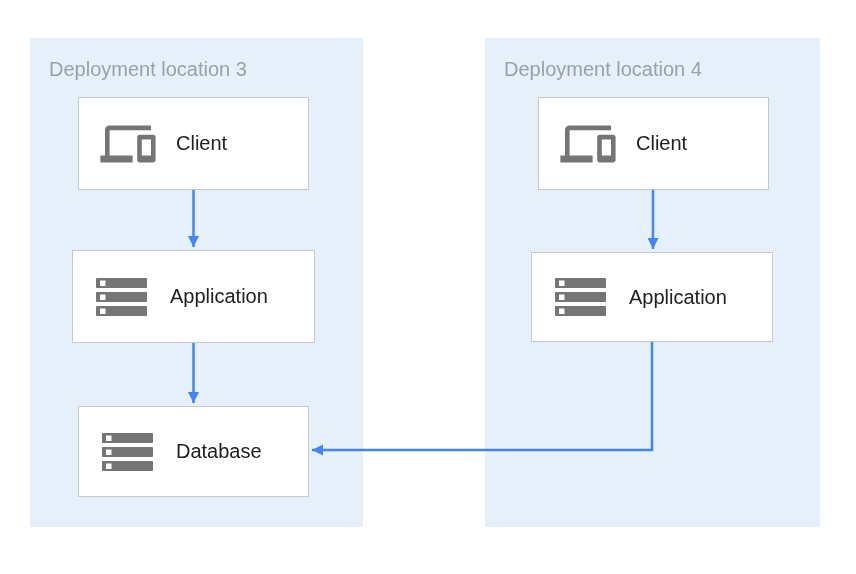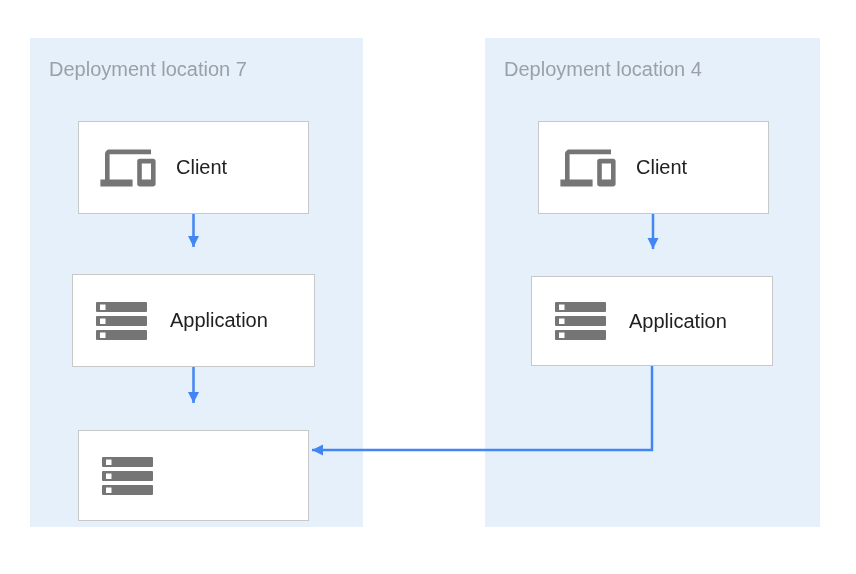--- a/index.html
+++ b/index.html
@@ -32,21 +32,20 @@
     white-space:nowrap;
   }
   .node{
     position:absolute;
     background:var(--node-bg);
     border:1px solid var(--node-border);
     box-sizing:border-box;
     display:flex;
     align-items:center;
     padding-left:20px;
-    margin-top:24px;
   }
   .icon{
     width:57px;
     display:flex;
     align-items:center;
     justify-content:center;
     margin-right:20px;
     color:var(--icon-color);
     flex:0 0 auto;
   }
@@ -66,21 +65,21 @@
     stroke:var(--arrow-color);
     stroke-width:2.5;
   }
 </style>
 </head>
 <body>
 
 <div class="canvas">
 
   <section class="panel" style="left:30px;top:38px;width:333px;height:489px;">
-    <div class="panel-label">Deployment location 7</div>
+    <div class="panel-label">Deployment location 3</div>
   </section>
 
   <section class="panel" style="left:485px;top:38px;width:335px;height:489px;">
     <div class="panel-label">Deployment location 4</div>
   </section>
 
   <svg class="wires" viewBox="0 0 856 574">
     <defs>
       <marker id="ah" viewBox="0 0 10 10" refX="10" refY="5" markerWidth="11" markerHeight="12" markerUnits="userSpaceOnUse" orient="auto">
         <path d="M0 0 L10 5 L0 10 Z" fill="var(--arrow-color)"></path>
@@ -119,20 +118,21 @@
     <span class="icon">
       <svg width="51" height="38" viewBox="0 0 51 38" aria-hidden="true">
         <rect x="0" y="0" width="51" height="10" rx="1" fill="currentColor"></rect>
         <rect x="0" y="14" width="51" height="10" rx="1" fill="currentColor"></rect>
         <rect x="0" y="28" width="51" height="10" rx="1" fill="currentColor"></rect>
         <rect x="4" y="2.5" width="5.5" height="5.5" fill="#ffffff"></rect>
         <rect x="4" y="16.5" width="5.5" height="5.5" fill="#ffffff"></rect>
         <rect x="4" y="30.5" width="5.5" height="5.5" fill="#ffffff"></rect>
       </svg>
     </span>
+    <span class="node-label">Database</span>
   </div>
 
   <div class="node" style="left:538px;top:97px;width:231px;height:93px;">
     <span class="icon">
       <svg width="56" height="46" viewBox="0 2 24 20" fill="currentColor" aria-hidden="true">
         <path d="M4 6h18V4H4c-1.1 0-2 .9-2 2v11H0v3h14v-3H4V6zm19 2h-6c-.55 0-1 .45-1 1v10c0 .55.45 1 1 1h6c.55 0 1-.45 1-1V9c0-.55-.45-1-1-1zm-1 9h-4v-7h4v7z"></path>
       </svg>
     </span>
     <span class="node-label">Client</span>
   </div>

